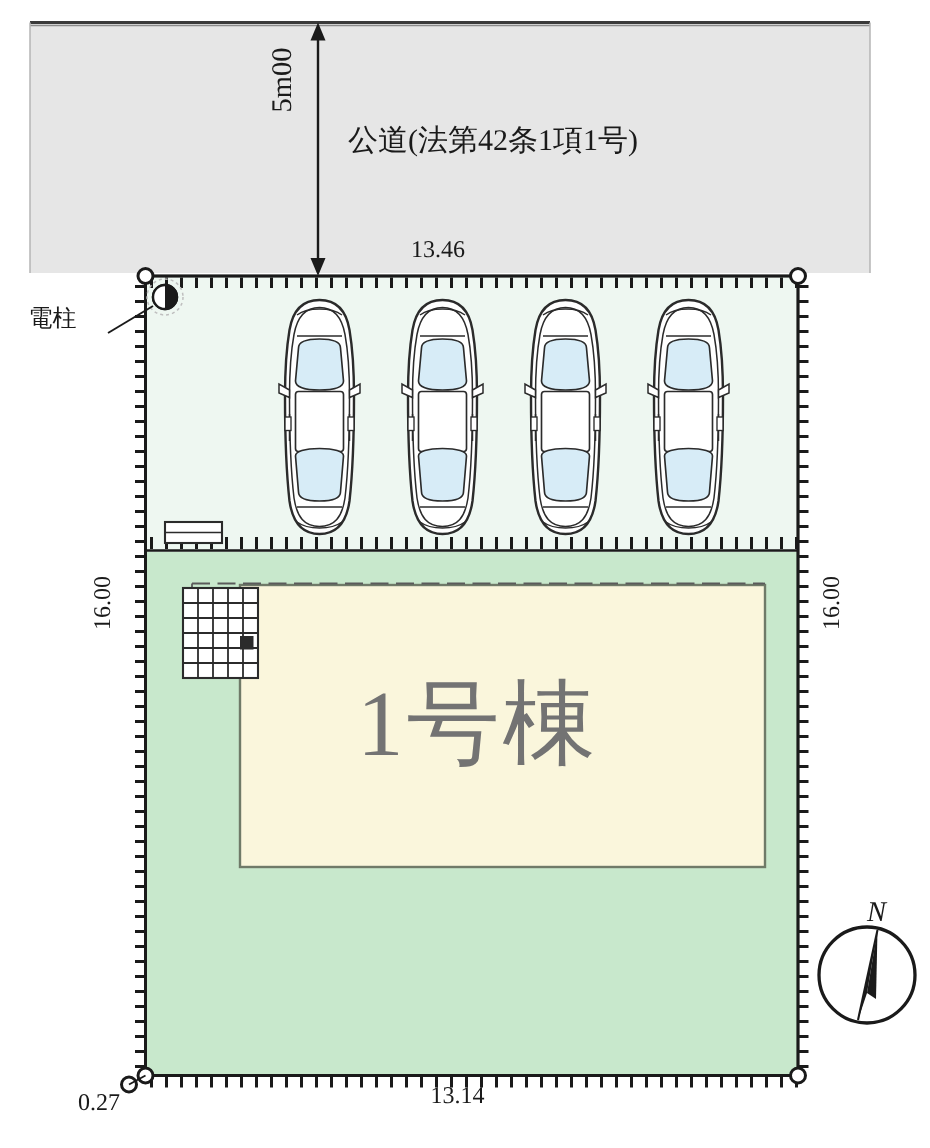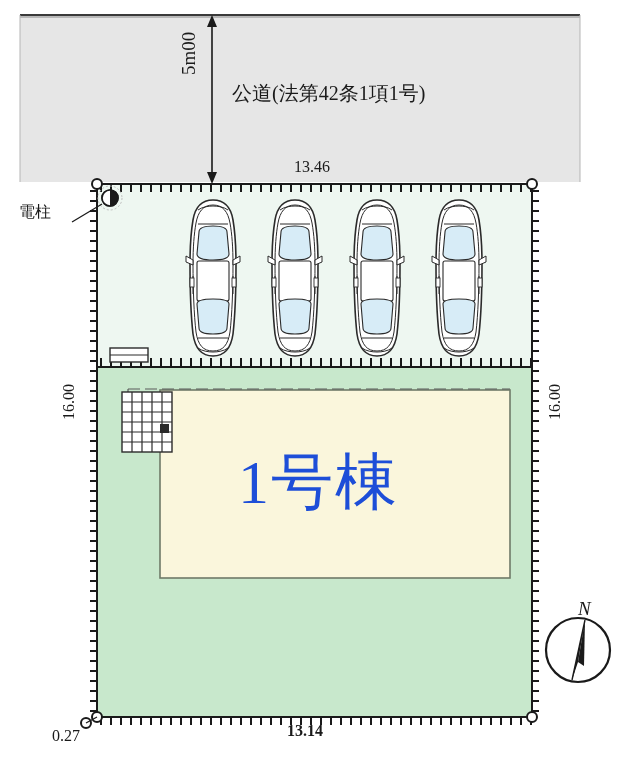--- a/index.html
+++ b/index.html
@@ -40,21 +40,21 @@
   }
   #road-width-label {
     left: 178px;
     top: 75px;
     font-size: 19px;
     transform: rotate(-90deg);
     transform-origin: left top;
     white-space: nowrap;
   }
   #road-front-dim {
-    left: 294px;
+    left: 274px;
     top: 158px;
     font-size: 16px;
   }
   #pole-label {
     left: 19px;
     top: 202px;
     font-size: 16px;
   }
   #left-depth-dim {
     left: 60px;
@@ -67,32 +67,31 @@
     left: 546px;
     top: 420px;
     font-size: 16px;
     transform: rotate(-90deg);
     transform-origin: left top;
   }
   #bottom-dim {
     left: 287px;
     top: 722px;
     font-size: 16px;
-    font-weight: bold;
   }
   #corner-dim {
     left: 52px;
     top: 727px;
     font-size: 16px;
   }
   #building-label {
     left: 238px;
     top: 440px;
     font-size: 62px;
-    color: #1d4ed8;
+    color: #737373;
     letter-spacing: 2px;
   }
   #compass-n {
     left: 578px;
     top: 598px;
     font-size: 19px;
     font-style: italic;
     color: #1a1a1a;
   }
 </style>

